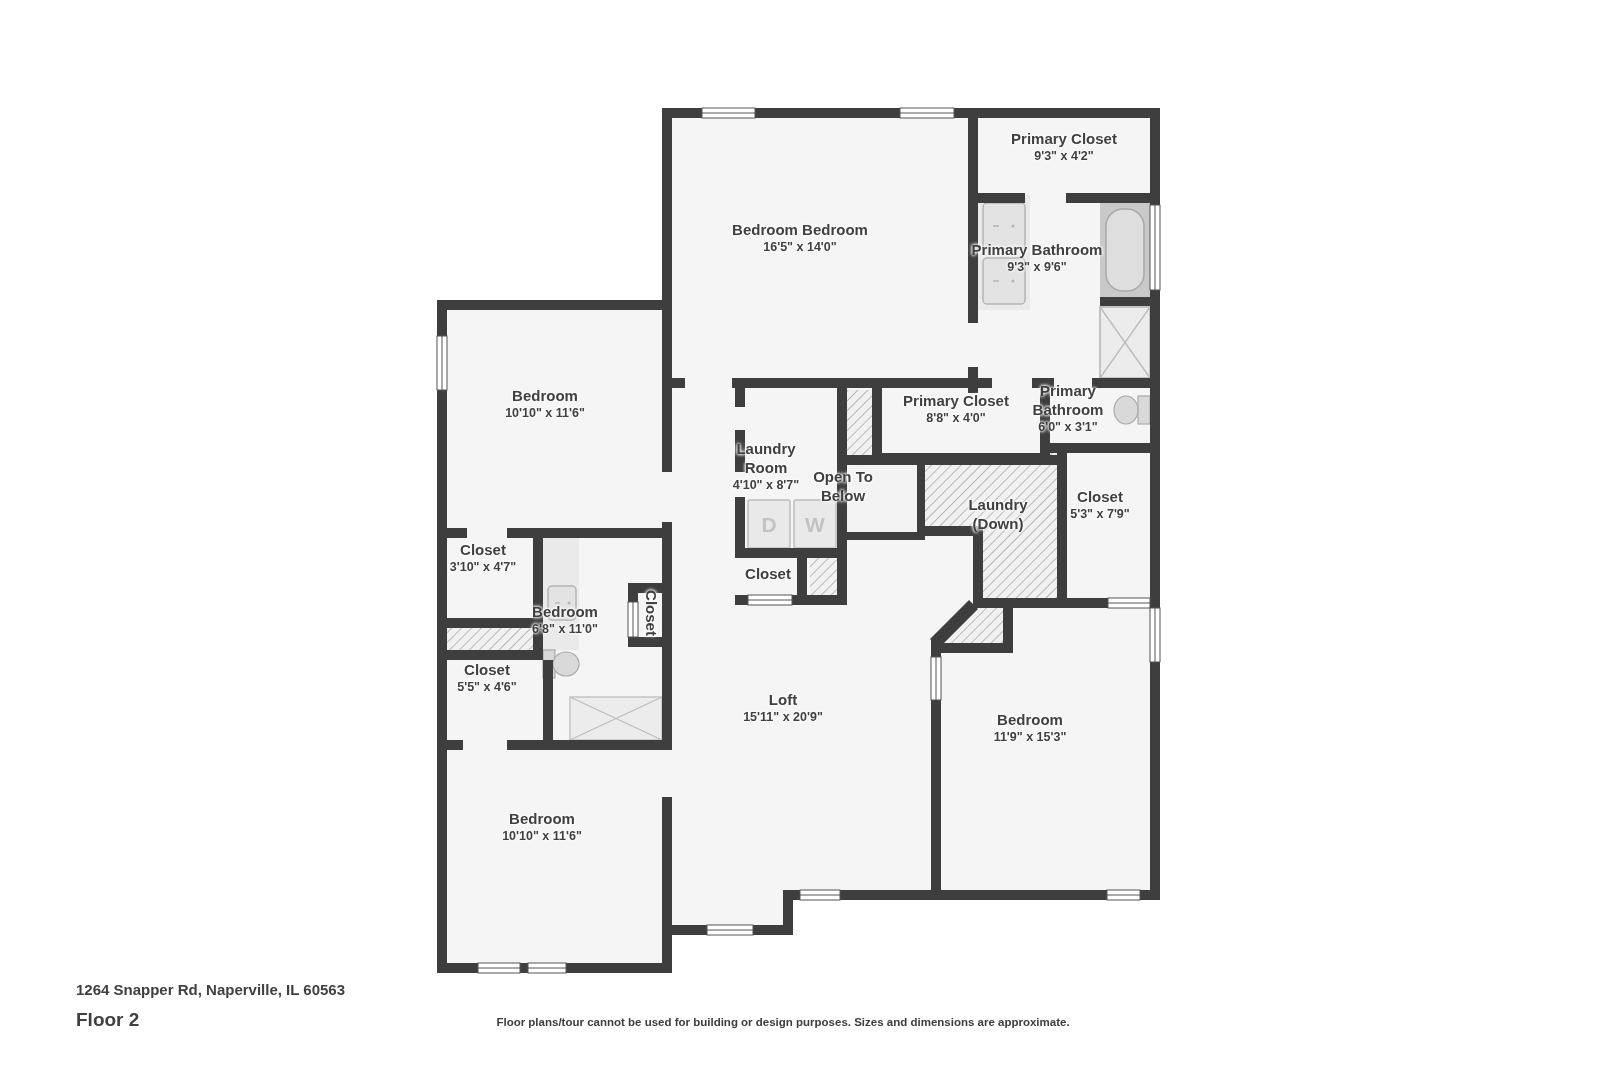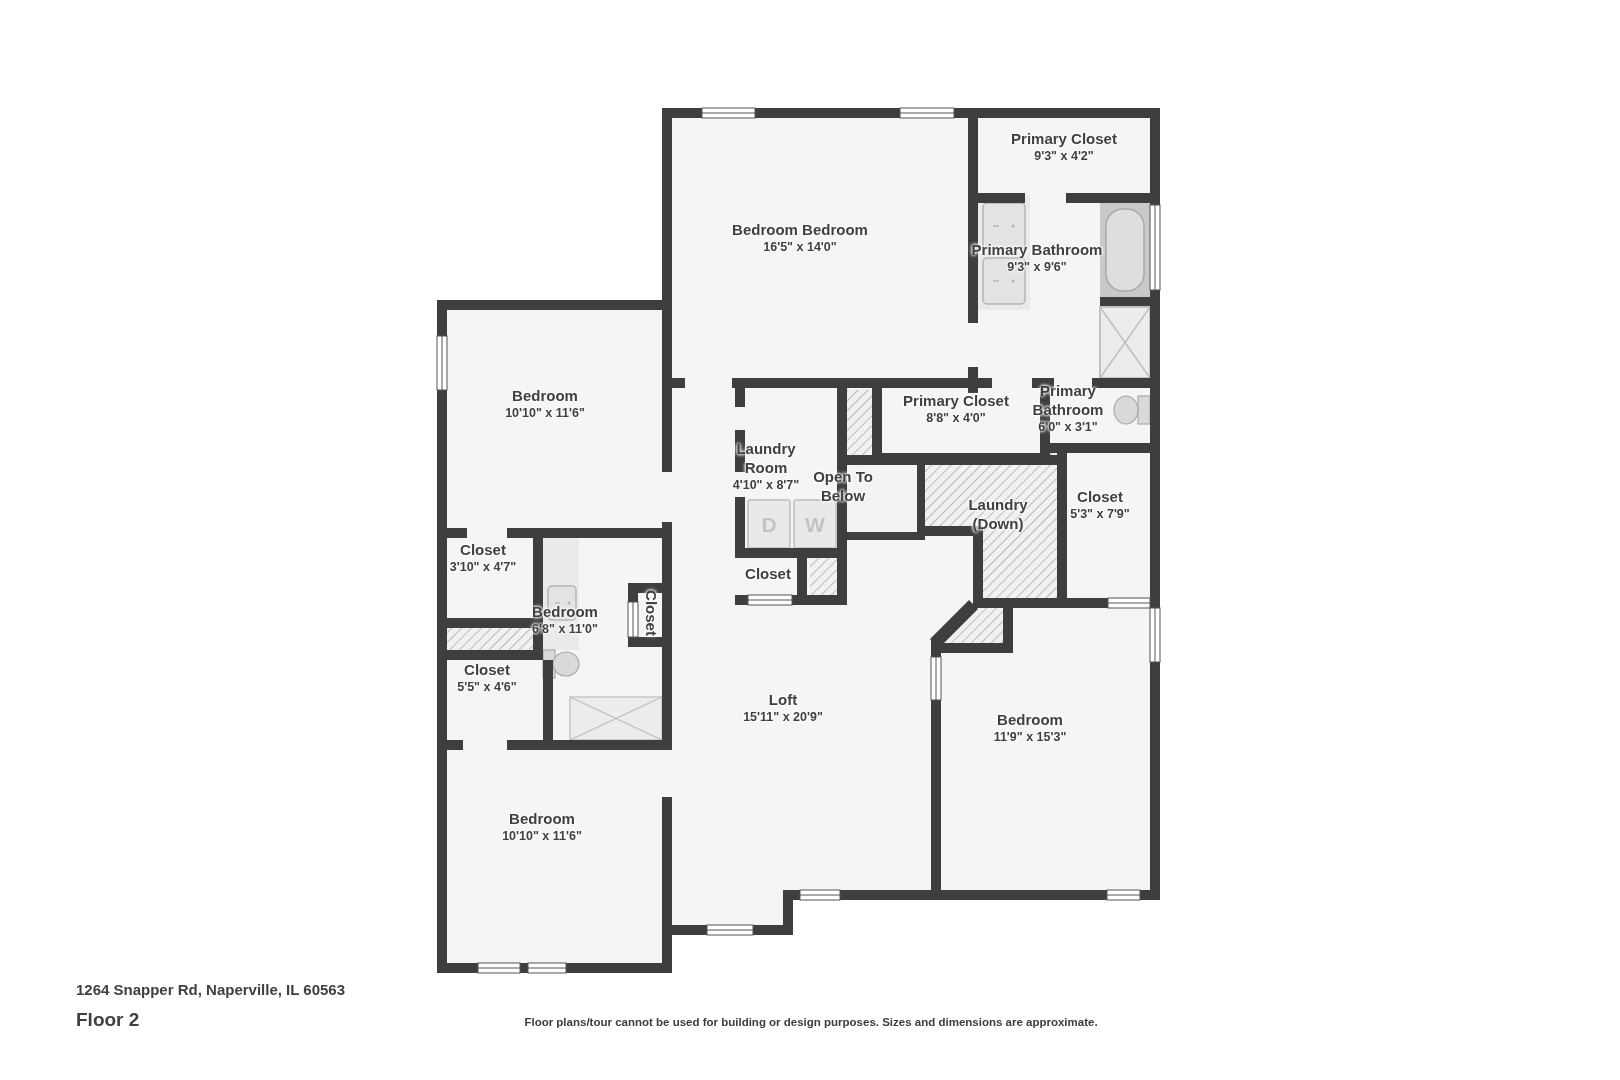--- a/index.html
+++ b/index.html
@@ -13,21 +13,21 @@
   .rname{font-size:15px;font-weight:bold;line-height:19px;}
   .rdims{font-size:12.5px;font-weight:bold;line-height:17px;}
   .rdims:empty{display:none;}
   .vert{transform:translate(-50%,-50%) rotate(90deg);}
   .appl{position:absolute;transform:translate(-50%,-50%);font-size:21px;font-weight:bold;
         color:#c3c3c3;}
   .footer-left{position:absolute;left:28px;top:982px;margin-left:48px;}
   .addr{font-size:15px;font-weight:bold;line-height:15px;}
   .floor{font-size:19px;font-weight:bold;margin-top:12px;}
   .disclaimer{position:absolute;left:0;top:1016px;width:1566px;text-align:center;
-              font-size:11.5px;font-weight:bold;color:#3d3d3d;padding-left:28px;}
+              font-size:11.5px;font-weight:bold;color:#3d3d3d;}
 </style>
 </head>
 <body>
 
 <div class="canvas">
 
 <svg width="1620" height="1080" viewBox="0 0 1620 1080">
   <defs>
     <pattern id="hatch" patternUnits="userSpaceOnUse" width="7" height="7" patternTransform="rotate(-45)">
       <rect width="7" height="7" fill="#f1f1f1"></rect>

